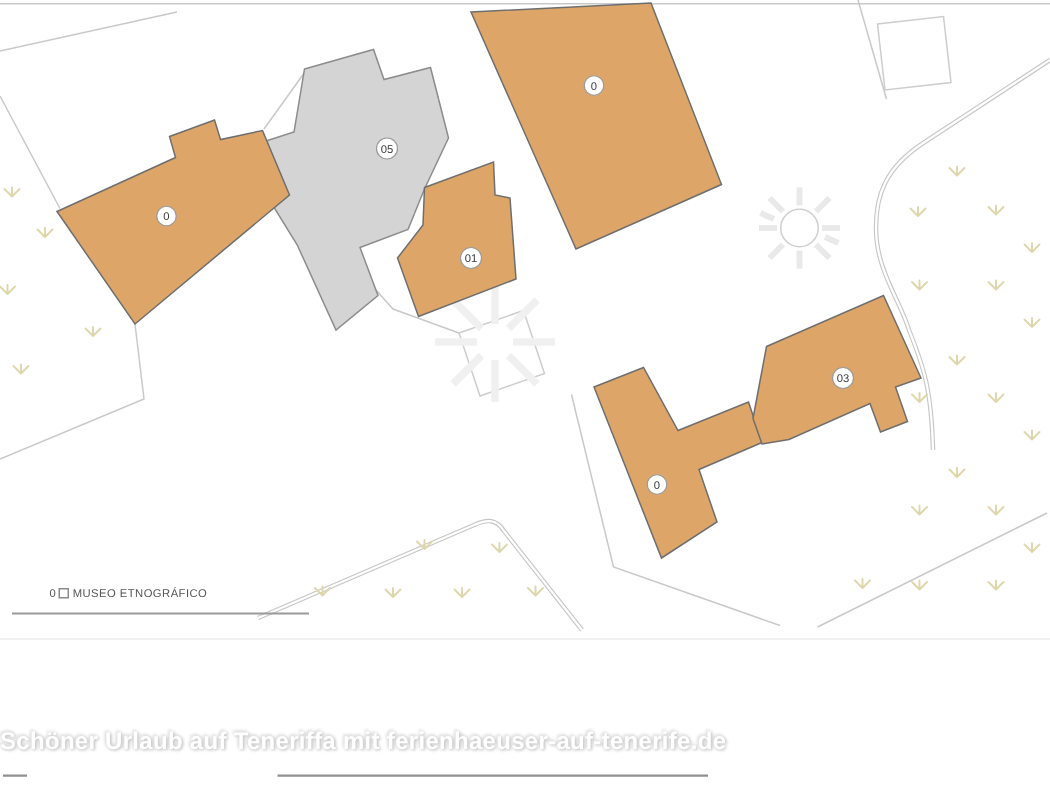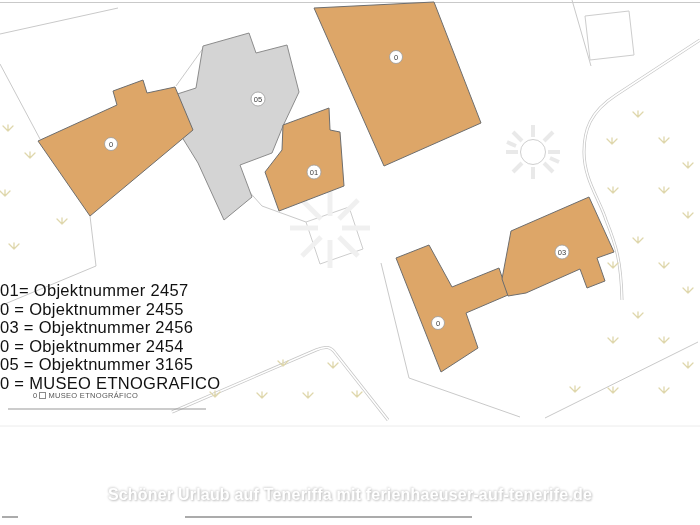--- a/index.html
+++ b/index.html
@@ -5,21 +5,21 @@
   html,body{margin:0;padding:0;background:#fff;}
   .stage{position:relative;width:700px;height:525px;background:#ffffff;overflow:hidden;
          font-family:"Liberation Sans",sans-serif;}
   .map-svg{position:absolute;left:0;top:0;}
   .legend{position:absolute;left:0px;top:281px;color:#111;font-size:16.5px;line-height:18.6px;
           font-weight:500;letter-spacing:0.3px;white-space:nowrap;}
   .legend-line{height:18.6px;}
   .legend-footnote{position:absolute;left:33px;top:391px;font-size:7.5px;color:#555;
           letter-spacing:0.3px;display:flex;align-items:center;gap:2px;}
   .footnote-box{display:inline-block;width:5px;height:5px;border:1px solid #8a8a8a;}
-  .watermark{position:absolute;left:0;right:0;top:486px;text-align:center;white-space:nowrap;
+  .watermark{position:absolute;left:0;right:0;top:486px;white-space:nowrap;
           font-size:16px;font-weight:bold;color:#ffffff;letter-spacing:0.2px;
           text-shadow:1px 1px 2px #c6c6c6, -1px -1px 2px #e2e2e2, 0 0 3px #d4d4d4;}
   .badge-circle{fill:#ffffff;stroke:#9a9a9a;stroke-width:0.8;}
   .badge-text{font-size:7.5px;fill:#3c3c3c;text-anchor:middle;}
   .bld-orange{fill:#dda668;stroke:#6e6e6e;stroke-width:1;}
   .bld-gray{fill:#d4d4d4;stroke:#8c8c8c;stroke-width:1;}
   .parcel{fill:#ffffff;stroke:#cdcdcd;stroke-width:1;}
   .pline{fill:none;stroke:#c9c9c9;stroke-width:1;}
   .pline-faint{fill:none;stroke:#ececec;stroke-width:1;}
   .road-outer{fill:none;stroke:#c6c6c6;stroke-width:3;}
@@ -162,28 +162,20 @@
         <circle class="badge-circle" cx="562" cy="252" r="7"></circle>
         <text class="badge-text" x="562" y="254.8">03</text>
       </g>
     </g>
 
     <line class="rule-light" x1="8" y1="409" x2="206" y2="409"></line>
     <line class="rule" x1="2" y1="517" x2="18" y2="517"></line>
     <line class="rule" x1="185" y1="517" x2="472" y2="517"></line>
   </svg>
 
-  <div class="legend">
-    <div class="legend-line">01= Objektnummer 2457</div>
-    <div class="legend-line">0 = Objektnummer 2455</div>
-    <div class="legend-line">03 = Objektnummer 2456</div>
-    <div class="legend-line">0 = Objektnummer 2454</div>
-    <div class="legend-line">05 = Objektnummer 3165</div>
-    <div class="legend-line">0 = MUSEO ETNOGRAFICO</div>
-  </div>
 
   <div class="legend-footnote">
     <span>0</span>
     <span class="footnote-box"></span>
     <span>MUSEO ETNOGRÁFICO</span>
   </div>
 
   <div class="watermark">Schöner Urlaub auf Teneriffa mit ferienhaeuser-auf-tenerife.de</div>
 
 </div>

